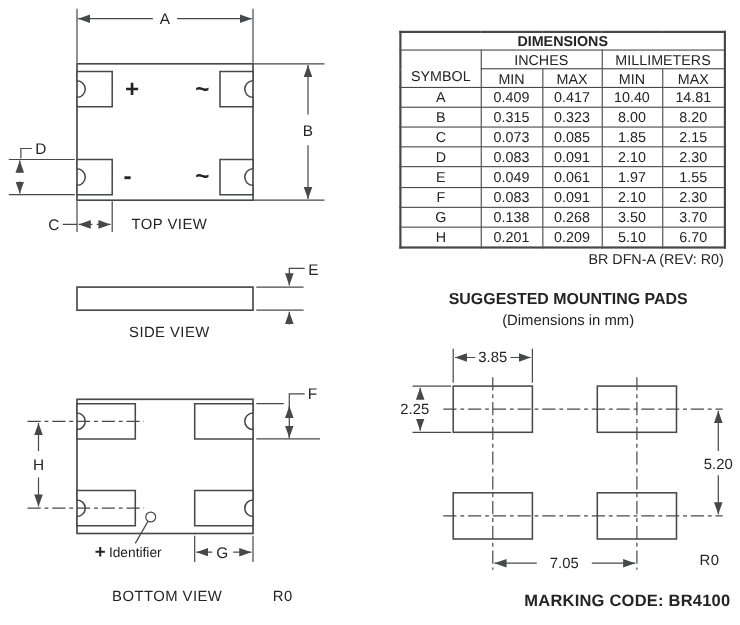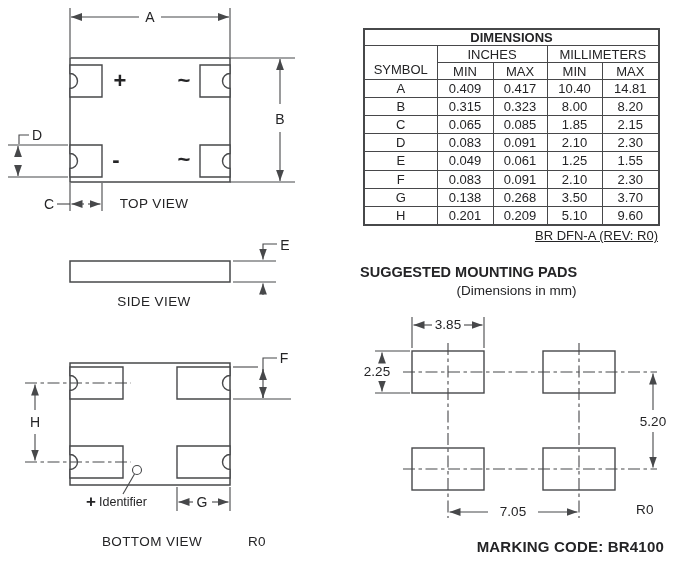--- a/index.html
+++ b/index.html
@@ -23,22 +23,22 @@
 
   .dims-table { position:absolute; left:363px; top:28px; }
   .dims-table table { border-collapse:collapse; table-layout:fixed; width:295px; height:198px;
                       border:2px solid #47484a;padding-left:12px; }
   .dims-table td { border:1.5px solid #47484a; text-align:center; vertical-align:middle;
                    font-size:13px; padding:0; line-height:15px; }
   .t-title  { font-weight:bold; font-size:13.5px; height:14px; }
   .t-group  { height:17px; }
   .t-sym    { vertical-align:bottom !important; padding-bottom:2px !important; }
   .footnote { position:absolute; left:363px; top:228px; width:295px; text-align:right;
-              font-size:13px;text-decoration:underline; }
-  .mp-title { position:absolute; left:360px; top:264px; width:313px; 
+              font-size:13px; }
+  .mp-title { position:absolute; left:360px; top:264px; width:313px; text-align:center;
               font-weight:bold; font-size:14.5px; }
   .mp-sub   { position:absolute; left:360px; top:283px; width:313px; text-align:center;
               font-weight:normal; font-size:13.5px; }
   .marking  { position:absolute; left:364px; top:538px; width:300px; text-align:right;
               font-weight:bold; font-size:15px; letter-spacing:0.2px; }
 </style>
 </head>
 <body>
 
 <svg width="0" height="0" aria-hidden="true">
@@ -186,37 +186,37 @@
       </tr>
       <tr>
         <td>B</td>
         <td>0.315</td>
         <td>0.323</td>
         <td>8.00</td>
         <td>8.20</td>
       </tr>
       <tr>
         <td>C</td>
-        <td>0.065</td>
+        <td>0.073</td>
         <td>0.085</td>
         <td>1.85</td>
         <td>2.15</td>
       </tr>
       <tr>
         <td>D</td>
         <td>0.083</td>
         <td>0.091</td>
         <td>2.10</td>
         <td>2.30</td>
       </tr>
       <tr>
         <td>E</td>
         <td>0.049</td>
         <td>0.061</td>
-        <td>1.25</td>
+        <td>1.97</td>
         <td>1.55</td>
       </tr>
       <tr>
         <td>F</td>
         <td>0.083</td>
         <td>0.091</td>
         <td>2.10</td>
         <td>2.30</td>
       </tr>
       <tr>
@@ -224,21 +224,21 @@
         <td>0.138</td>
         <td>0.268</td>
         <td>3.50</td>
         <td>3.70</td>
       </tr>
       <tr>
         <td>H</td>
         <td>0.201</td>
         <td>0.209</td>
         <td>5.10</td>
-        <td>9.60</td>
+        <td>6.70</td>
       </tr>
     </tbody>
   </table>
 </div>
 
 <div class="footnote">BR DFN-A (REV: R0)</div>
 
 <div class="mp-title">SUGGESTED MOUNTING PADS</div>
 <div class="mp-sub">(Dimensions in mm)</div>
 

